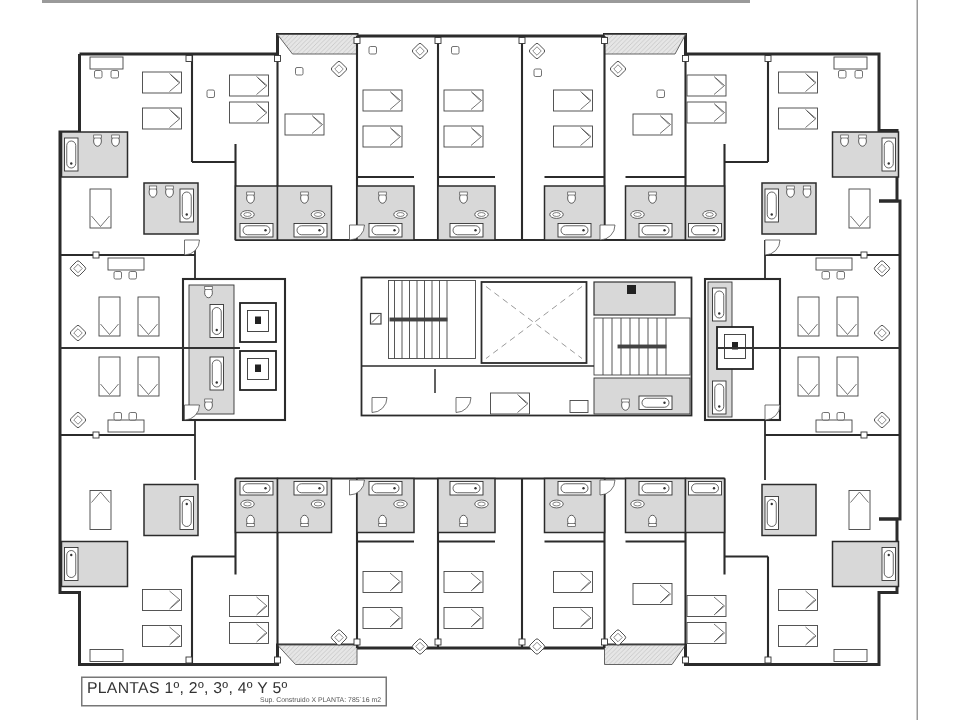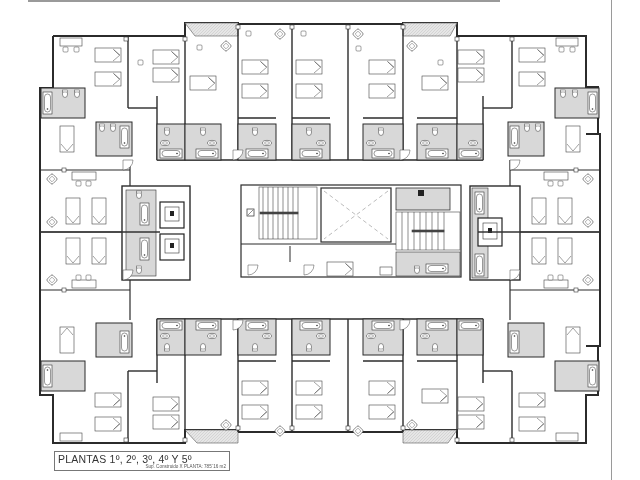--- a/index.html
+++ b/index.html
@@ -1,20 +1,20 @@
 <!DOCTYPE html>
 <html><head>
 <meta charset="utf-8">
 <style>
   html,body{margin:0;padding:0;background:#fff;}
   body{width:640px;height:480px;overflow:hidden;position:relative;font-family:"Liberation Sans",sans-serif;}
   #plan{position:absolute;left:0;top:0;width:640px;height:480px;}
   .frame-top{position:absolute;left:28px;top:0;width:472px;height:2px;background:#9a9a9a;}
   .frame-right{position:absolute;left:611px;top:0;width:1px;height:480px;background:#9a9a9a;}
-  .title-block{position:absolute;left:54px;top:451px;width:176px;height:20px;border:1px solid #777;background:#fff;box-sizing:border-box;}
+  .title-block{position:absolute;left:54px;top:451px;width:204px;height:20px;border:1px solid #777;background:#fff;box-sizing:border-box;}
   .title-main{position:absolute;left:3px;top:1px;font-size:10.5px;color:#333;letter-spacing:0.2px;white-space:nowrap;}
   .title-sub{position:absolute;right:3px;bottom:1px;font-size:4.6px;color:#555;white-space:nowrap;}
 </style>
 </head>
 <body>
 
 <div class="frame-top"></div>
 <div class="frame-right"></div>
 
 <svg id="plan" viewBox="0 0 640 480" xmlns="http://www.w3.org/2000/svg">

